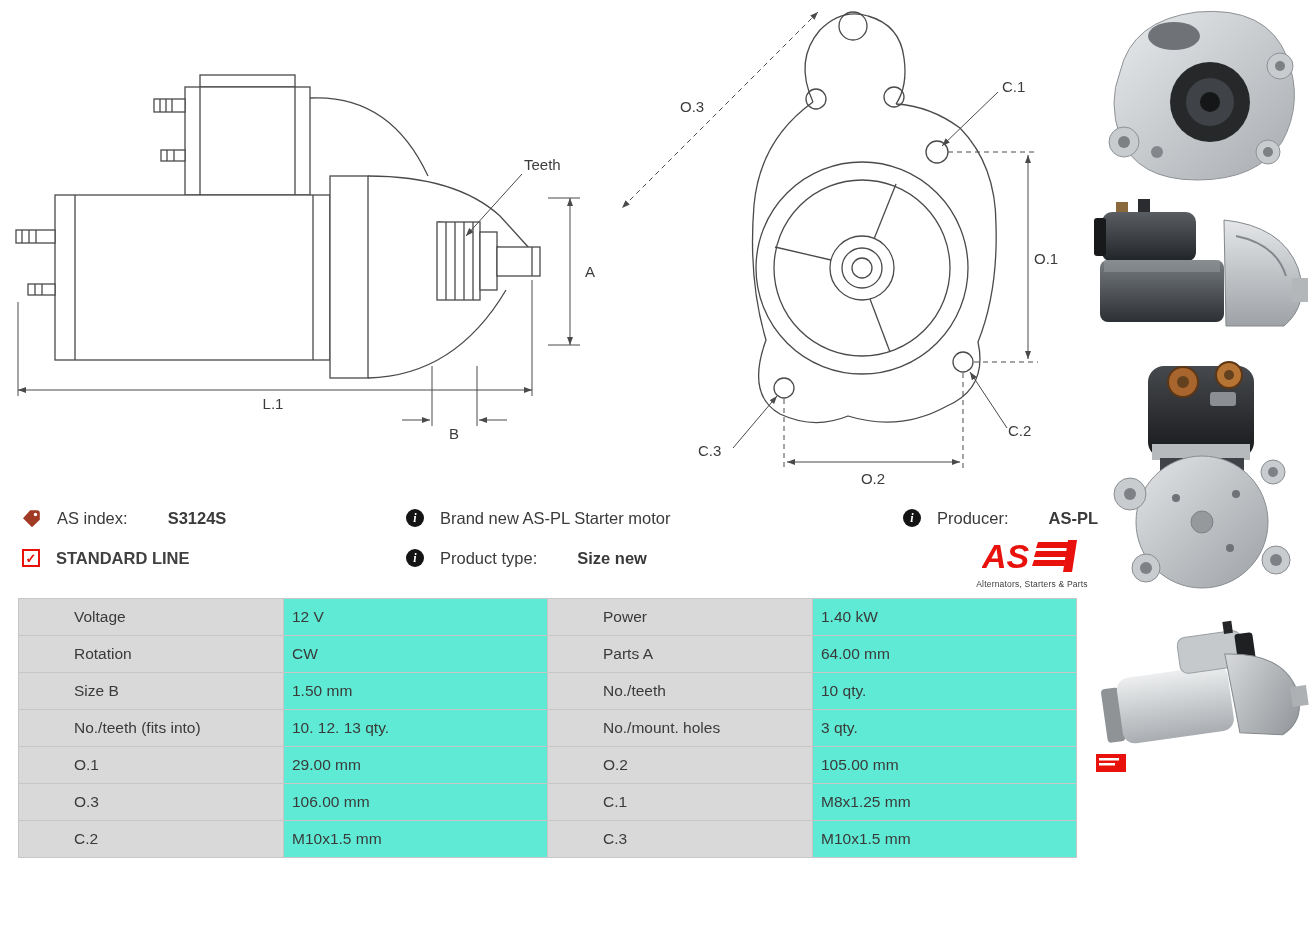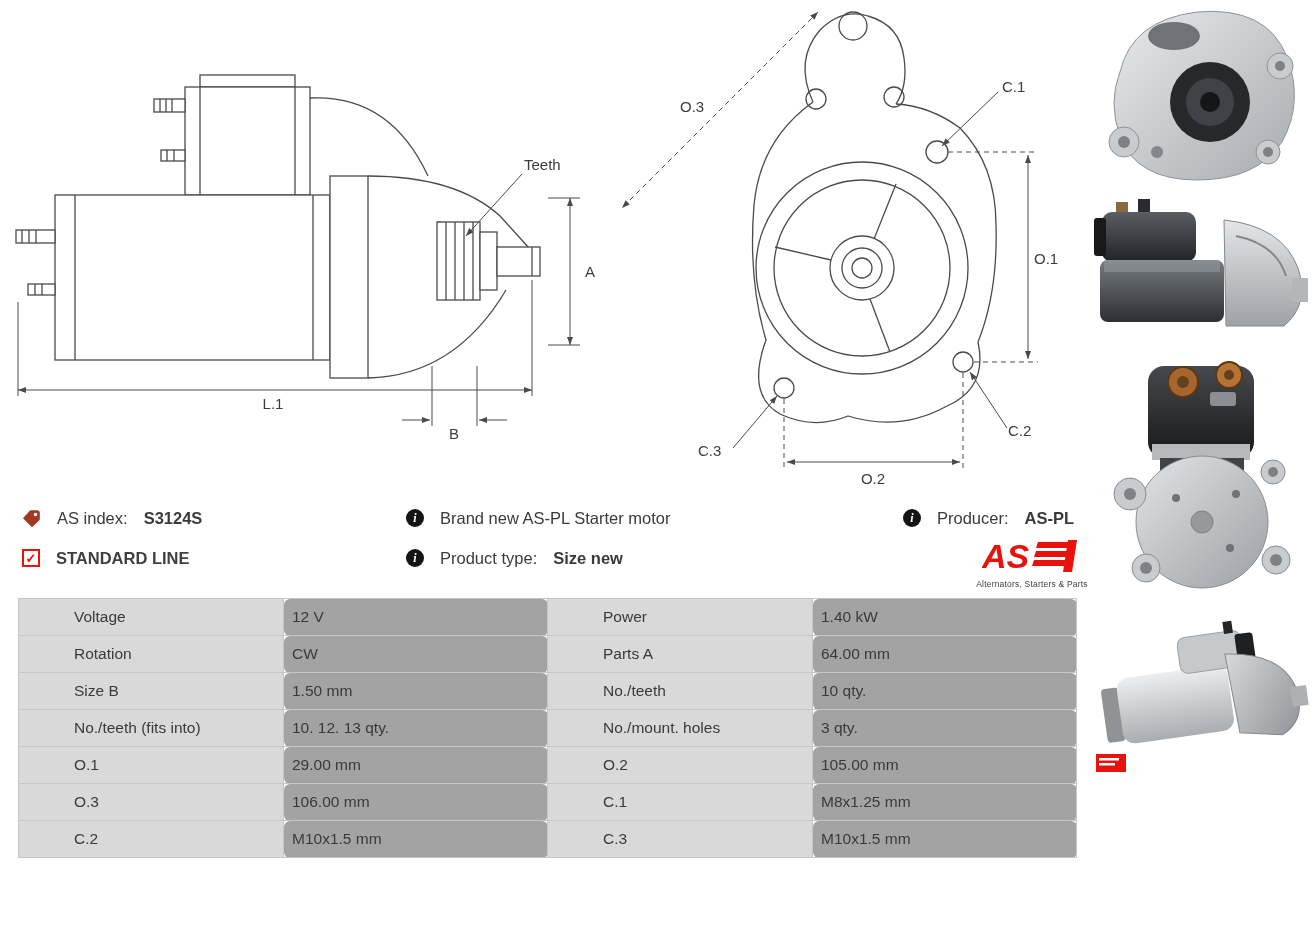--- a/index.html
+++ b/index.html
@@ -4,36 +4,36 @@
 <style>
   * { margin:0; padding:0; box-sizing:border-box; }
   html,body { background:#ffffff; }
   body { font-family:"Liberation Sans", sans-serif; }
   .page { position:relative; width:1316px; height:936px; background:#fff; overflow:hidden; color:#3a3a3a; }
   .abs { position:absolute; }
   svg text { font-family:"Liberation Sans", sans-serif; }
 
   
   .info-item { position:absolute; display:flex; align-items:flex-start; gap:16px; font-size:16.5px; color:#3a3a3a; white-space:nowrap; }
-  .info-item .val-bold { font-weight:bold; }
+  .info-item .val-bold { font-weight:bold;margin-left:24px; }
   .icon-info { width:18px; height:18px; border-radius:50%; background:#141414; color:#fff;
                font-size:12px; font-weight:bold; font-style:italic; display:flex; align-items:center;
                justify-content:center; font-family:"Liberation Serif", serif; flex:0 0 18px; }
   .icon-check { width:18px; height:18px; border:2px solid #e8110c; color:#e8110c; font-weight:bold;
                 font-size:13px; display:flex; align-items:center; justify-content:center; flex:0 0 18px; }
   .standard-line-text { color:#404040; font-weight:bold; }
   .logo-caption { font-size:8.5px; color:#3c3c3c; text-align:center; letter-spacing:0.2px; }
 
   
   table.spec { position:absolute; left:18px; top:598px; width:1058px; border-collapse:collapse;
                table-layout:fixed; font-size:15.5px; color:#3a3a3a; }
   table.spec td { border:1px solid #c6c6c6; height:37px; padding:4px 14px 4px 8px;
                   text-align:left; vertical-align:middle; line-height:1.32; }
   table.spec td.lbl { background:#d9d9d9; padding-left:55px; }
-  table.spec td.val { background:#a3a3a3;border-radius:6px; }
+  table.spec td.val { background:#5eead4; }
   table.spec tr.tall td { height:57px; }
 
   .photo { background:#fff; }
 </style>
 </head>
 <body>
 
 <div class="page">
 
   <svg class="abs" style="left:8px;top:58px" width="600" height="392" viewBox="0 0 600 392">

